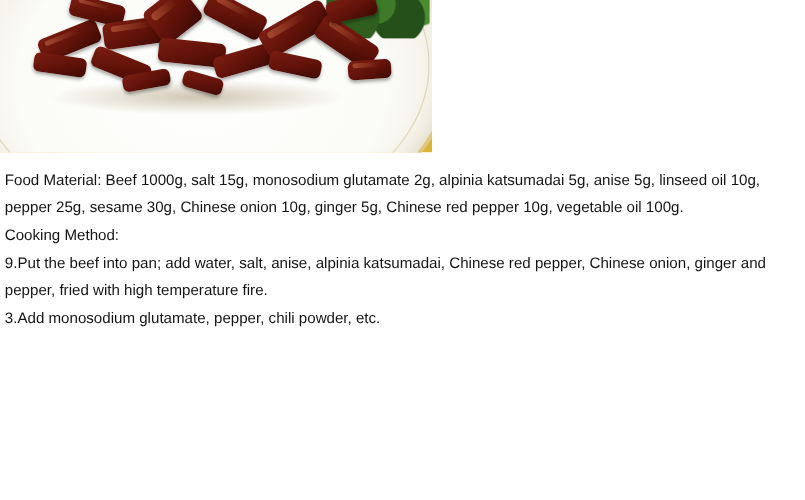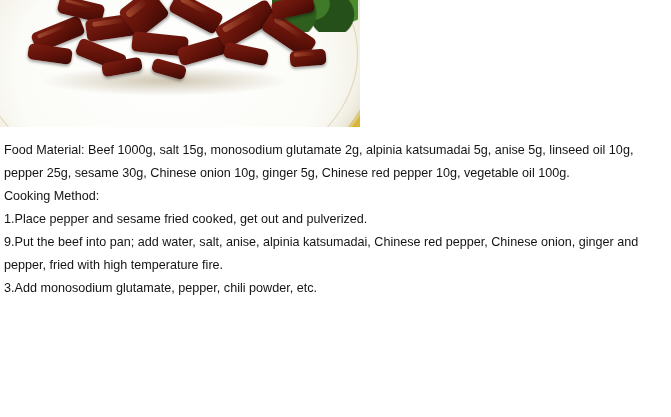--- a/index.html
+++ b/index.html
@@ -171,18 +171,17 @@
         <div class="strip hl" style="left:262px;top:56px; width:36px; height:16px; transform:rotate(-4deg);"></div>
         <div class="strip" style="left:74px; top:66px; width:40px; height:14px; transform:rotate(-10deg);"></div>
         <div class="strip" style="left:124px;top:68px; width:34px; height:14px; transform:rotate(16deg);"></div>
       </div>
     </div>
   </div>
 
   <div class="content">
     <p class="para line">Food Material: Beef 1000g, salt 15g, monosodium glutamate 2g, alpinia katsumadai 5g, anise 5g, linseed oil 10g, pepper 25g, sesame 30g, Chinese onion 10g, ginger 5g, Chinese red pepper 10g, vegetable oil 100g.</p>
     <p class="para line">Cooking Method:</p>
-    <p class="para line">1.Place pepper and sesame fried cooked, get out and pulverized.</p>
     <p class="para line">9.Put the beef into pan; add water, salt, anise, alpinia katsumadai, Chinese red pepper, Chinese onion, ginger and pepper, fried with high temperature fire.</p>
     <p class="para line">3.Add monosodium glutamate, pepper, chili powder, etc.</p>
   </div>
 
 </div>
 
 </body></html>

